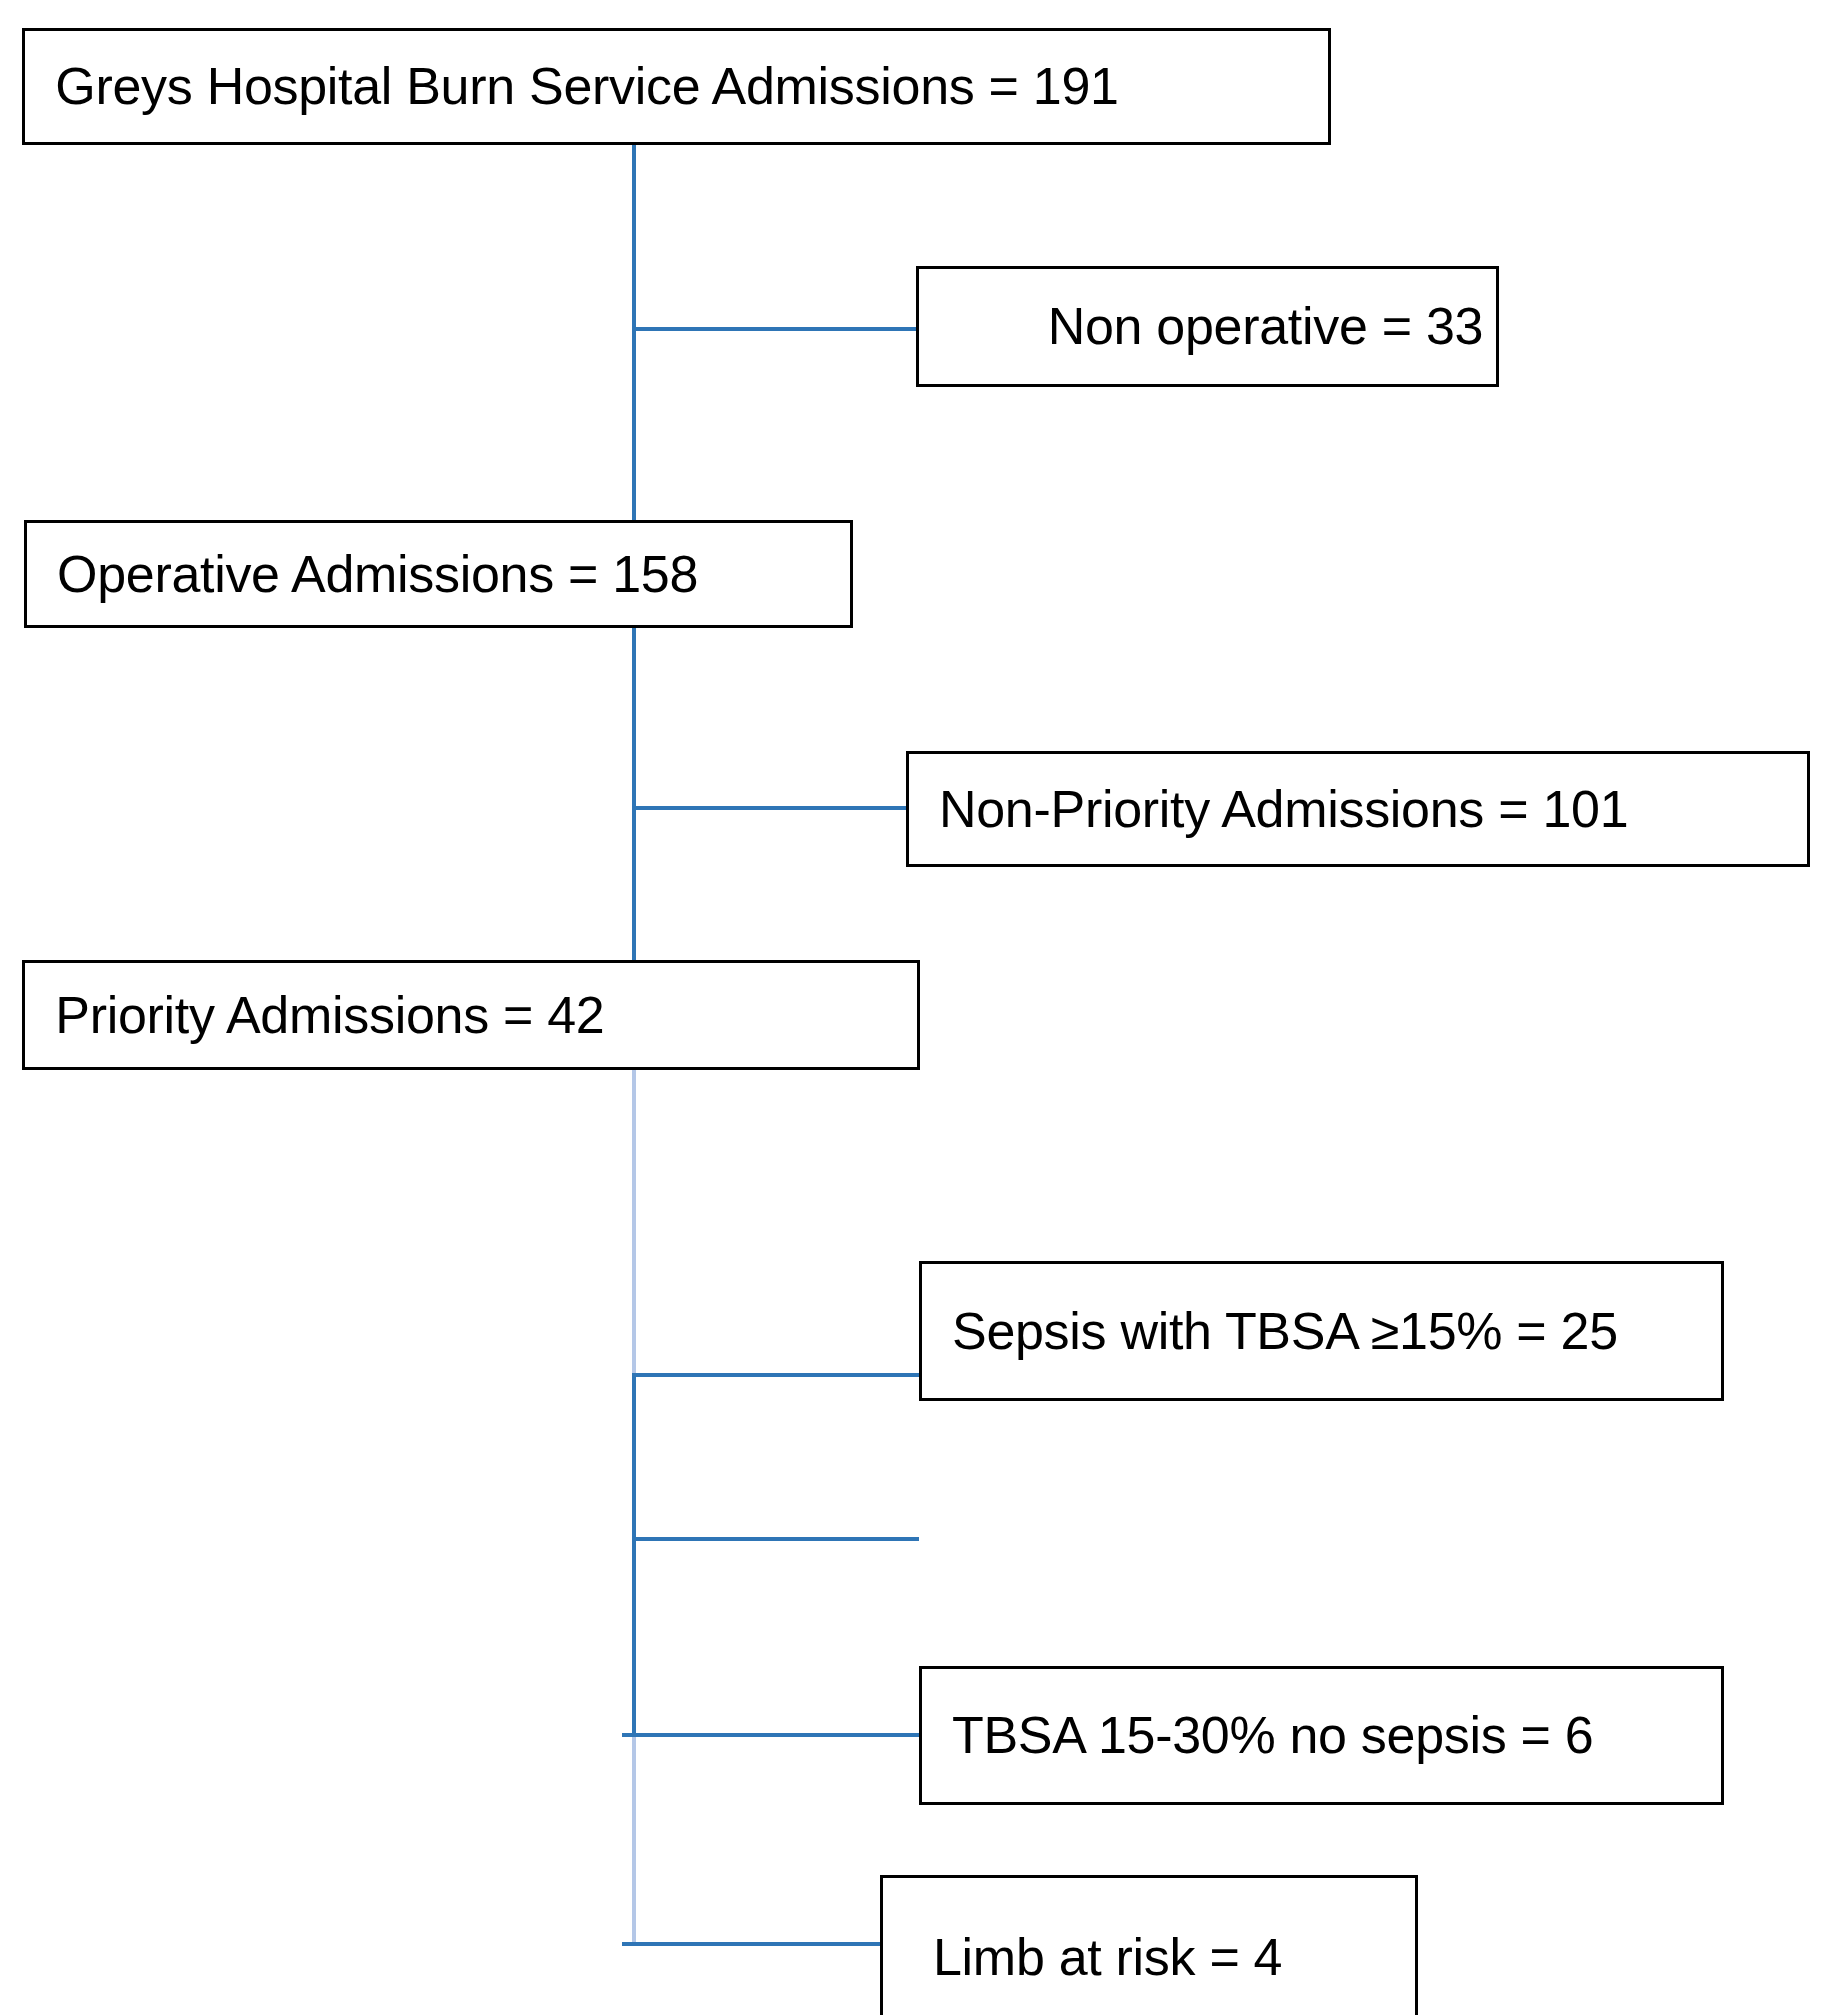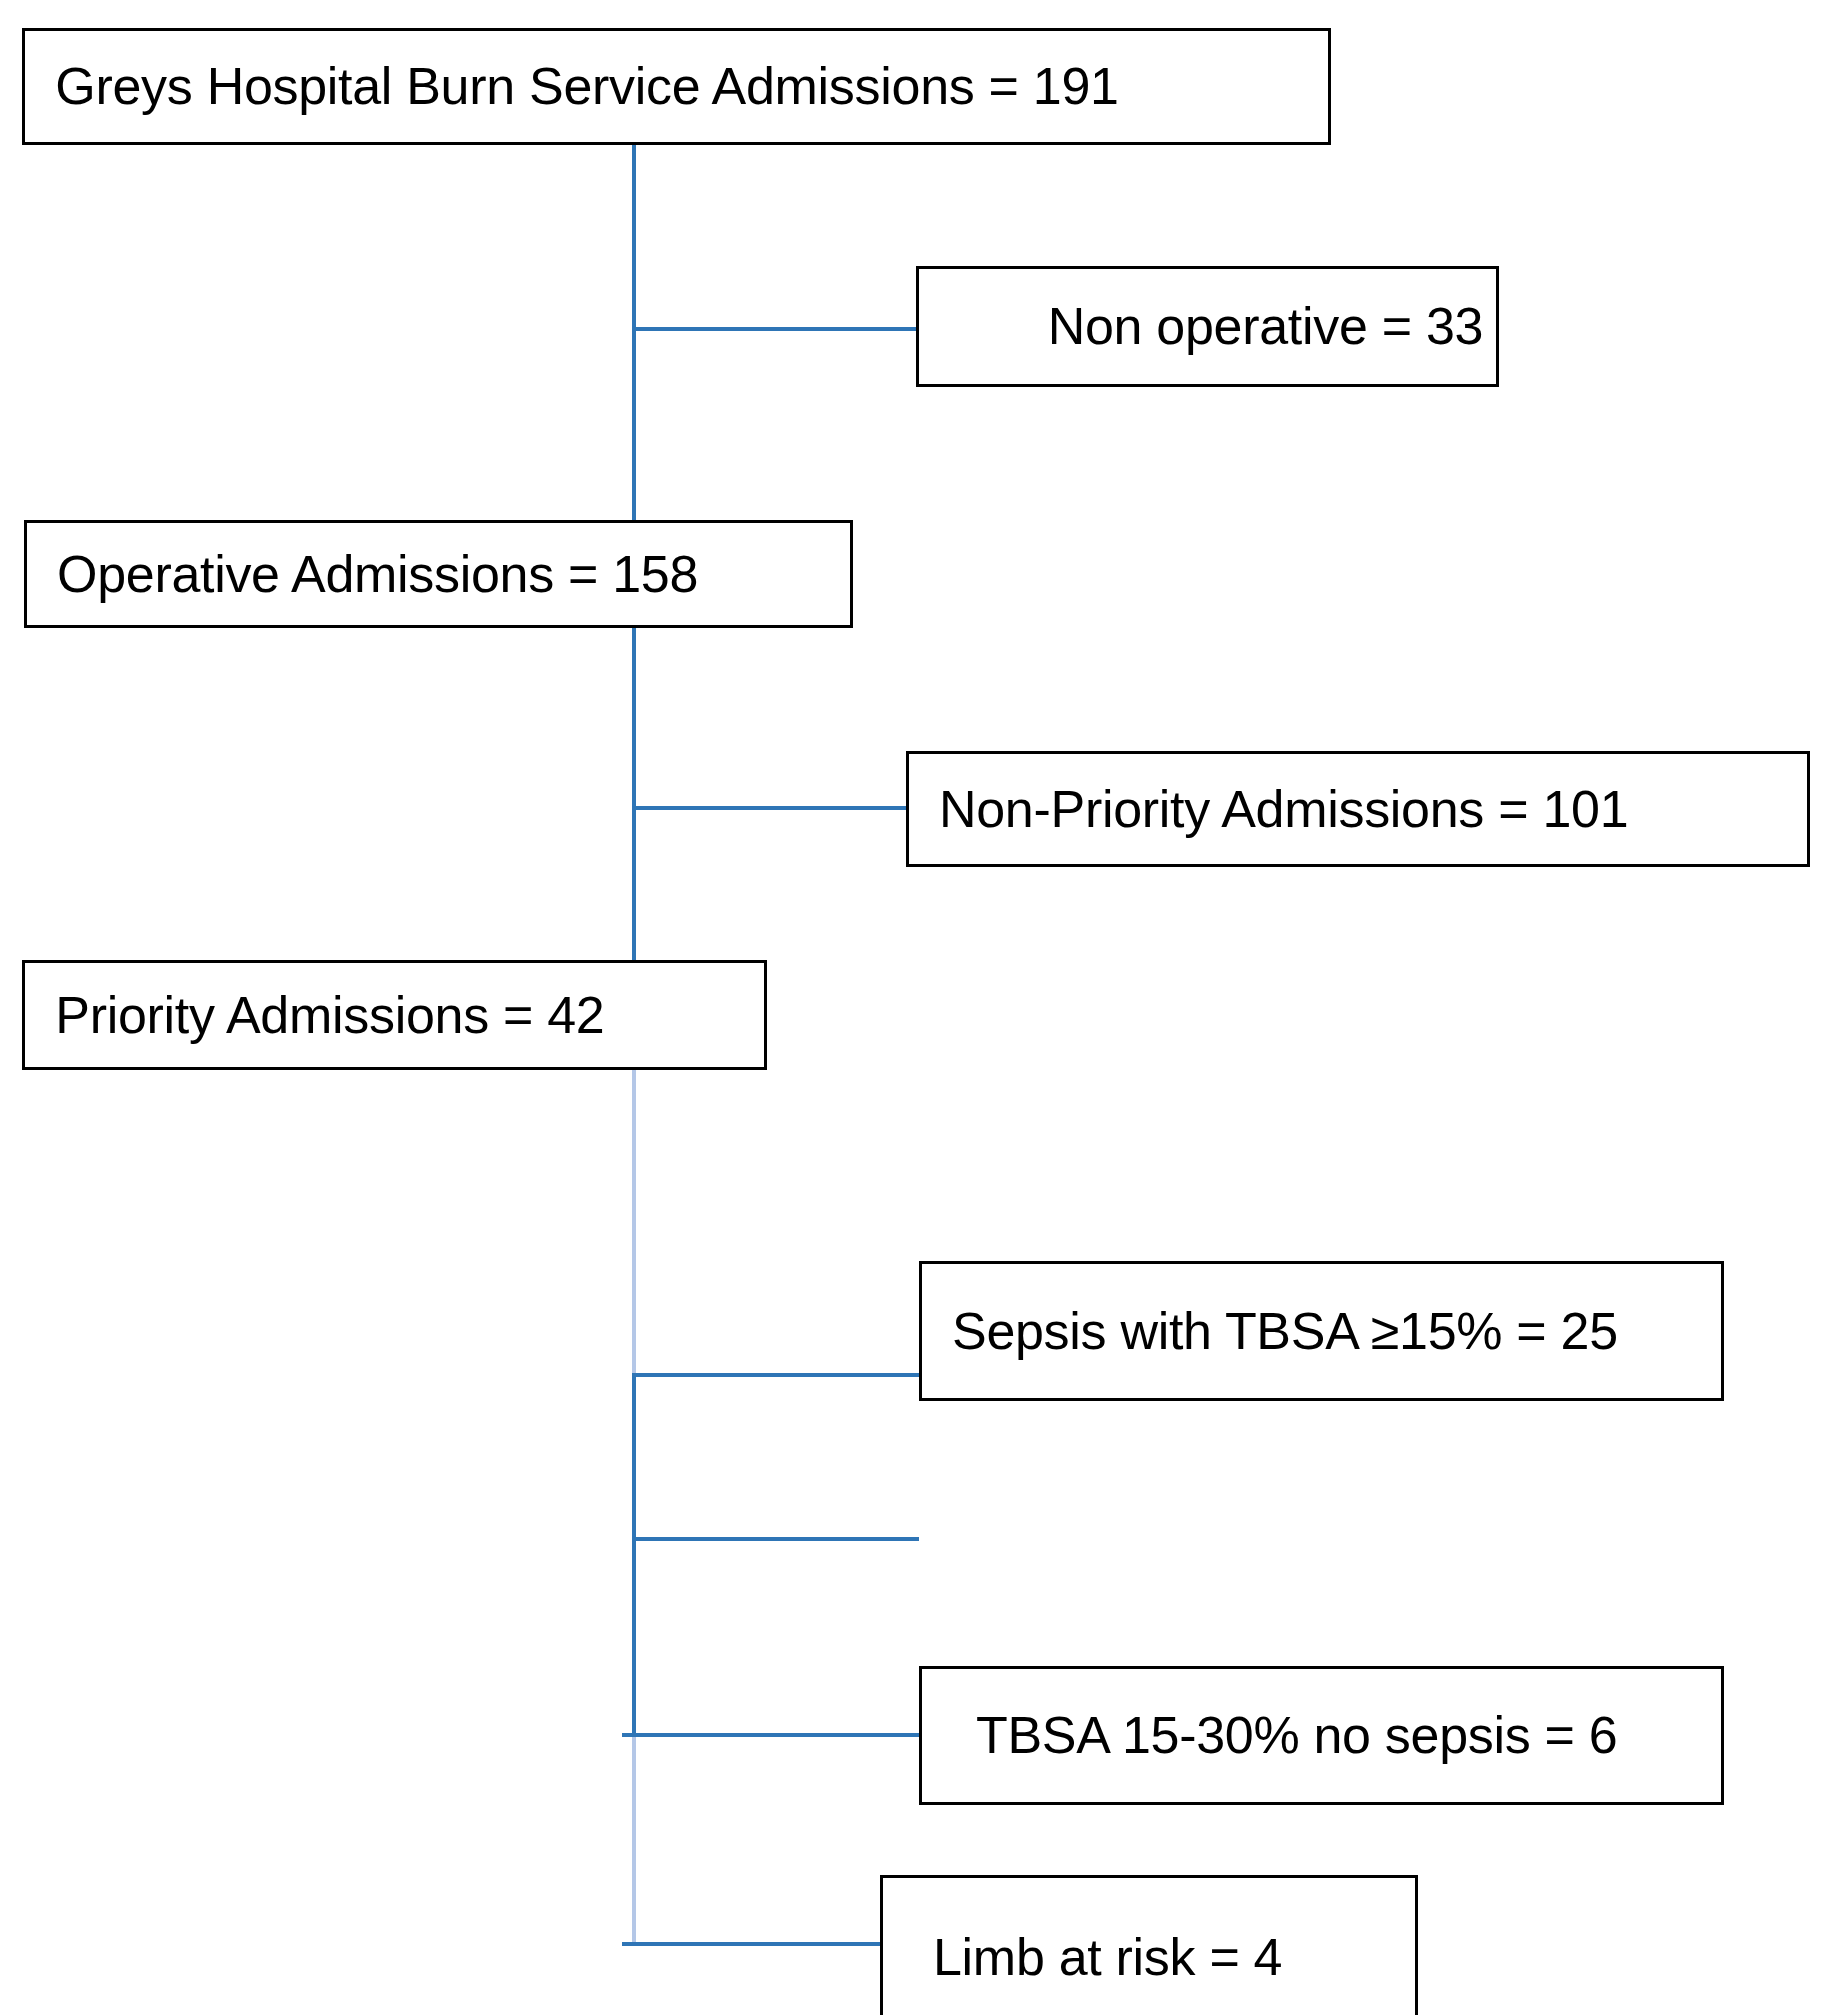--- a/index.html
+++ b/index.html
@@ -85,30 +85,30 @@
   </div>
 
   <div class="node" style="left:24px; top:520px; width:829px; height:108px;">
     <span class="label">Operative Admissions = 158</span>
   </div>
 
   <div class="node" style="left:906px; top:751px; width:904px; height:116px;">
     <span class="label">Non-Priority Admissions = 101</span>
   </div>
 
-  <div class="node" style="left:22.3px; top:960px; width:745px; height:110px;">
+  <div class="node" style="left:22.3px; top:960px; width:898px; height:110px;">
     <span class="label">Priority Admissions  =  42</span>
   </div>
 
   <div class="node" style="left:919px; top:1261px; width:805px; height:140px;">
     <span class="label">Sepsis with TBSA ≥15% = 25</span>
   </div>
 
 
-  <div class="node" style="left:919px; top:1666px; width:805px; height:139px;padding-left:24px;">
+  <div class="node" style="left:919px; top:1666px; width:805px; height:139px;">
     <span class="label">TBSA 15-30% no sepsis = 6</span>
   </div>
 
   <div class="node" style="left:880px; top:1875px; width:538px; height:165px;padding-left:20px;">
     <span class="label">Limb at risk = 4</span>
   </div>
 
 </div>
 
 

